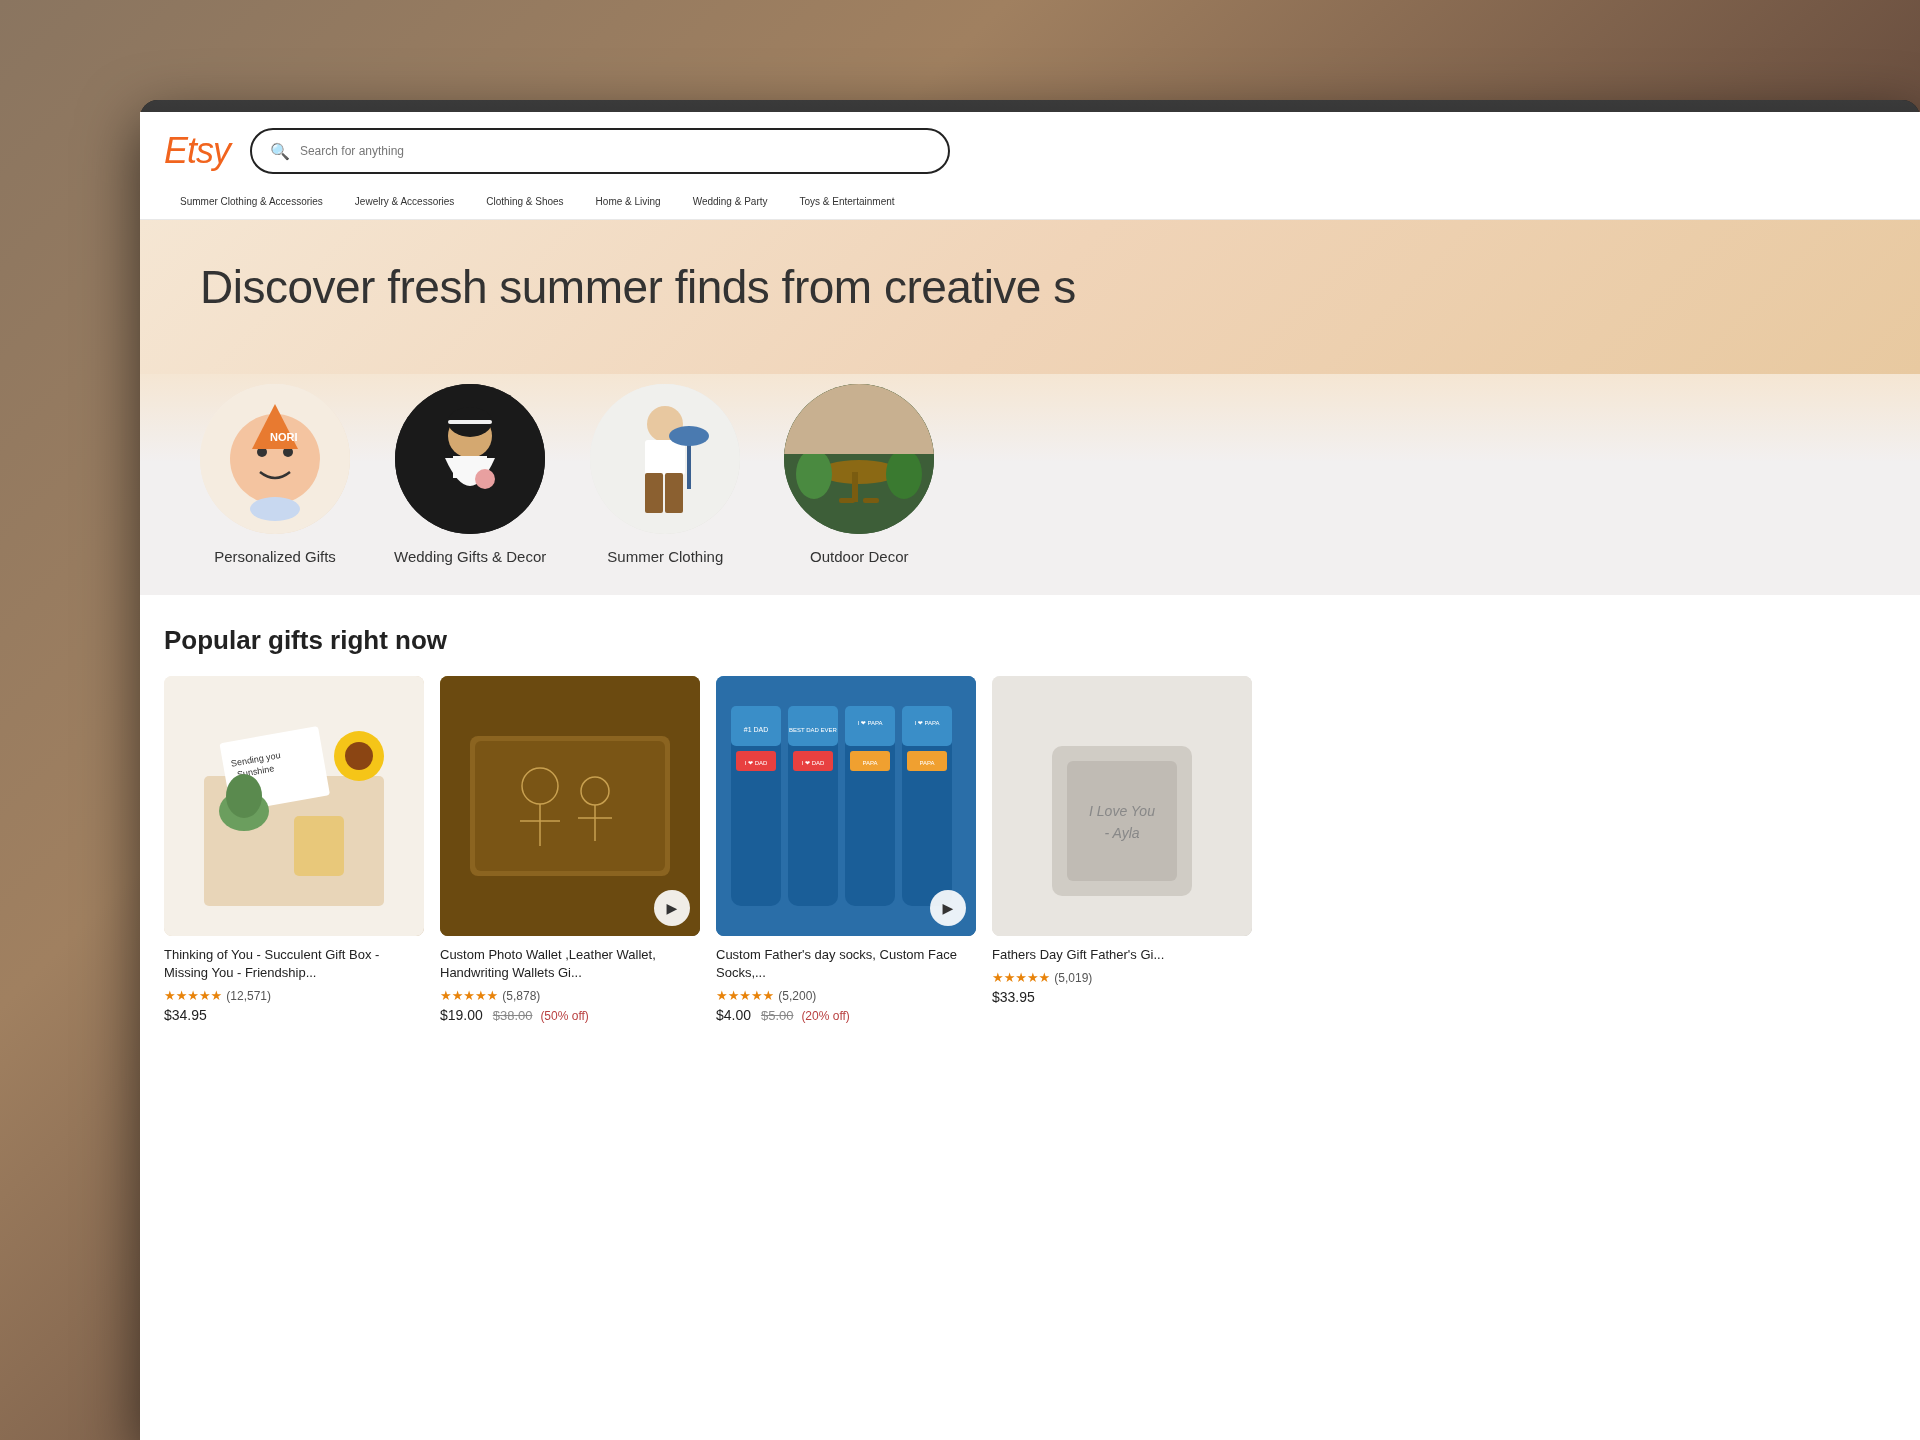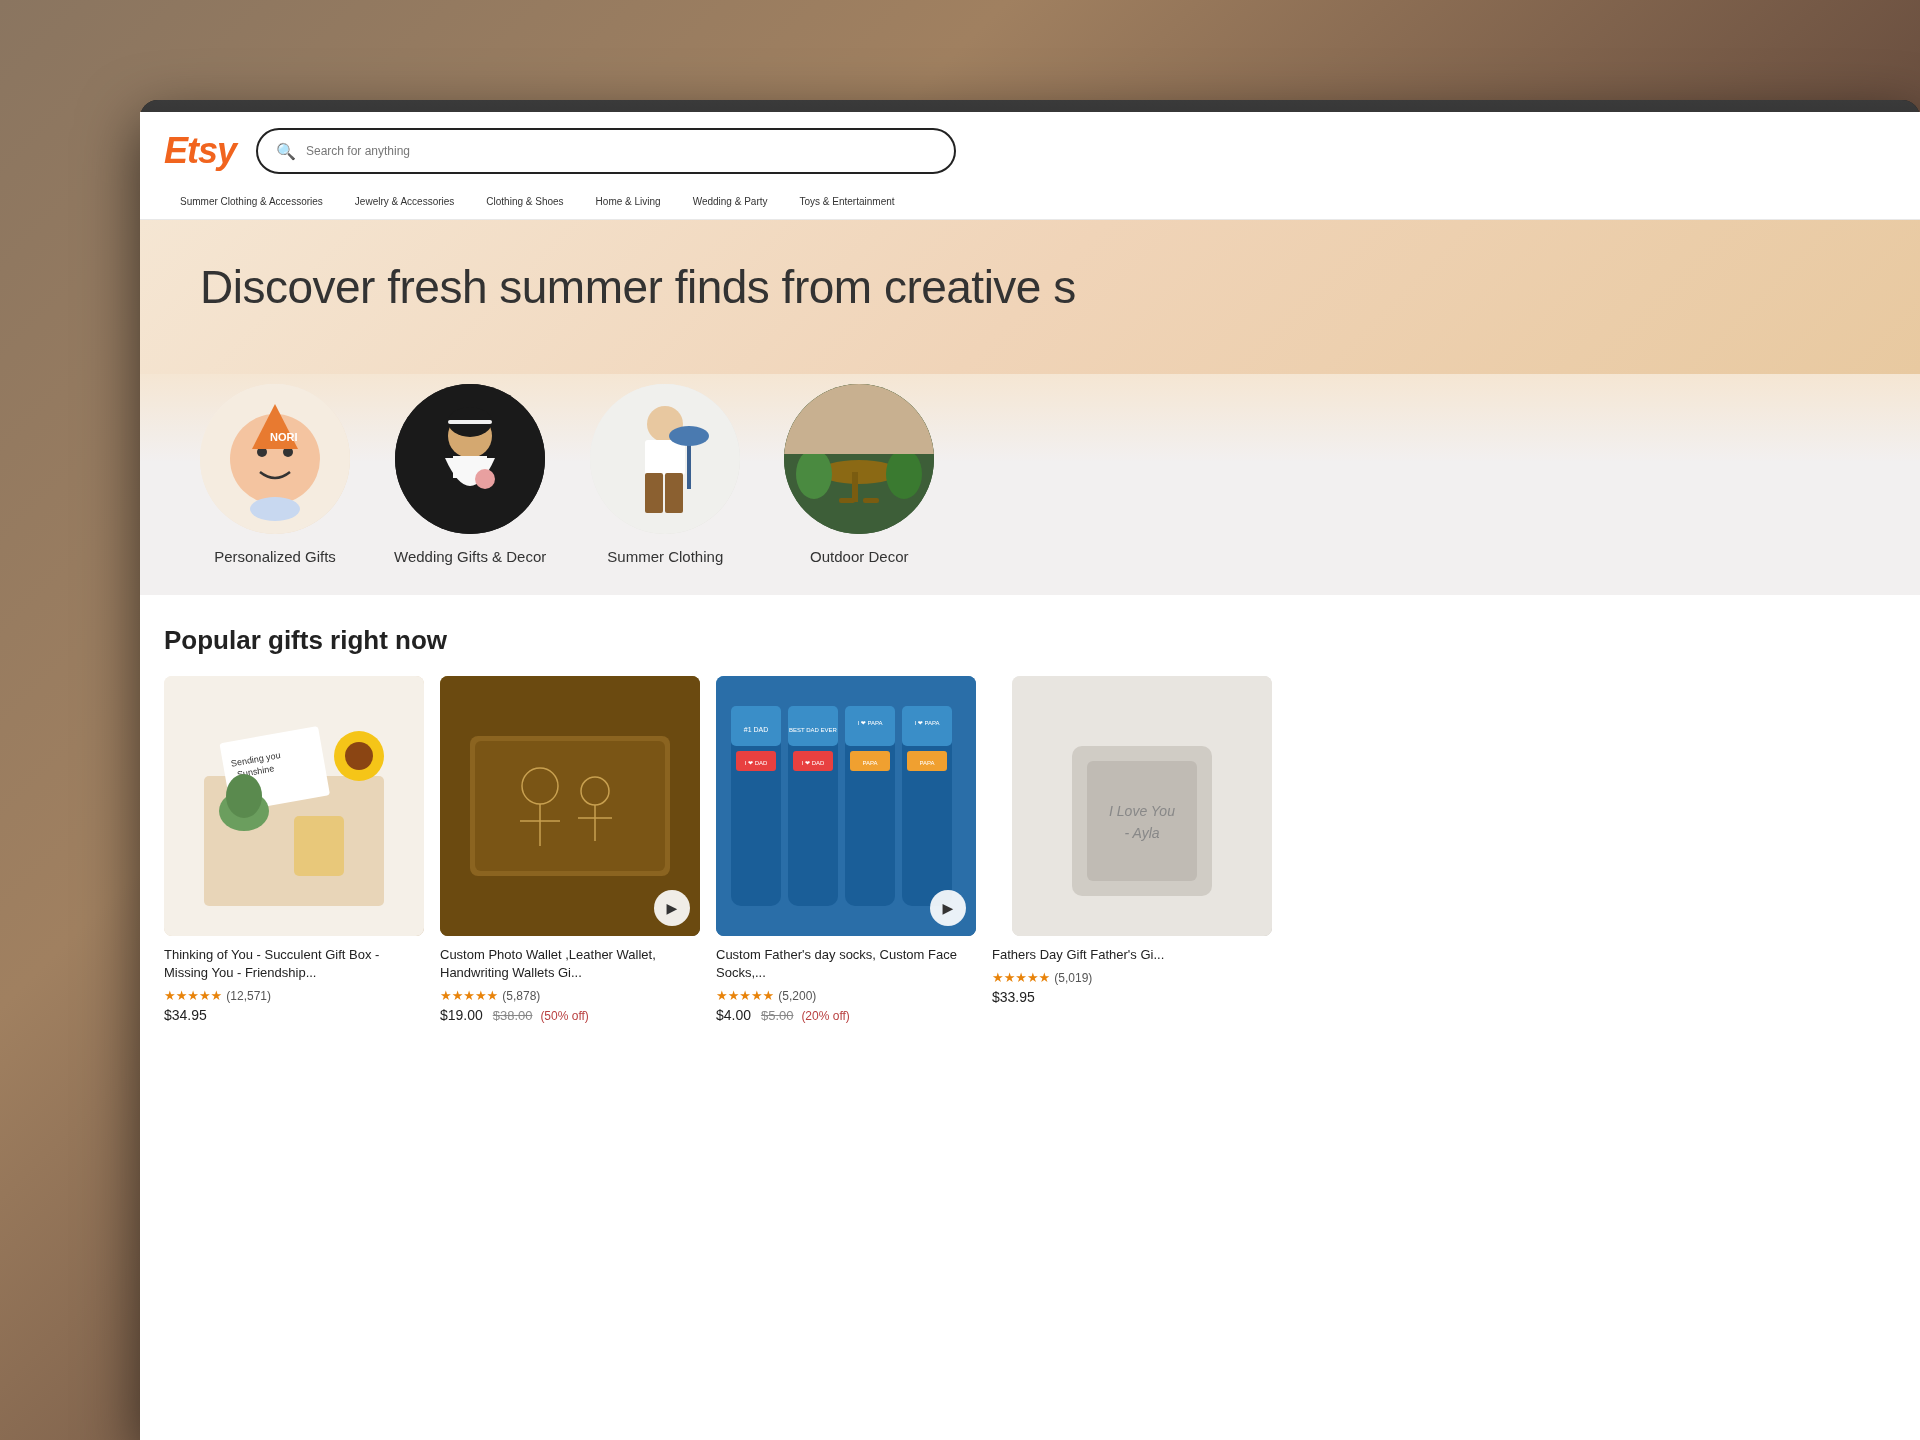--- a/index.html
+++ b/index.html
@@ -167,21 +167,21 @@
     .etsy-top-row {
       display: flex;
       align-items: center;
       gap: 20px;
       margin-bottom: 12px;
     }
 
     .etsy-logo {
       color: #f1641e;
       font-size: 36px;
-      font-weight: 700;
+      font-weight: 400;
       font-style: italic;
       letter-spacing: -1px;
       cursor: pointer;
     }
 
     .search-bar {
       flex: 1;
       max-width: 700px;
       height: 46px;
       border: 2px solid #222;
@@ -320,21 +320,20 @@
       background: linear-gradient(135deg, #f5f0e8, #e8d5c0, #c8b090);
     }
     .product-img-wallet {
       background: linear-gradient(135deg, #8b6914, #6b4f0f, #4a3508);
     }
     .product-img-socks {
       background: linear-gradient(135deg, #3a8fc8, #2a70a8, #1a5080);
     }
     .product-img-fathers {
       background: linear-gradient(135deg, #f0f0ef, #e0ddd8, #c5c0b8);
-      margin-left: 20px;
     }
 
     .product-img-inner {
       width: 100%;
       height: 100%;
       display: flex;
       align-items: center;
       justify-content: center;
       font-size: 80px;
       position: relative;

